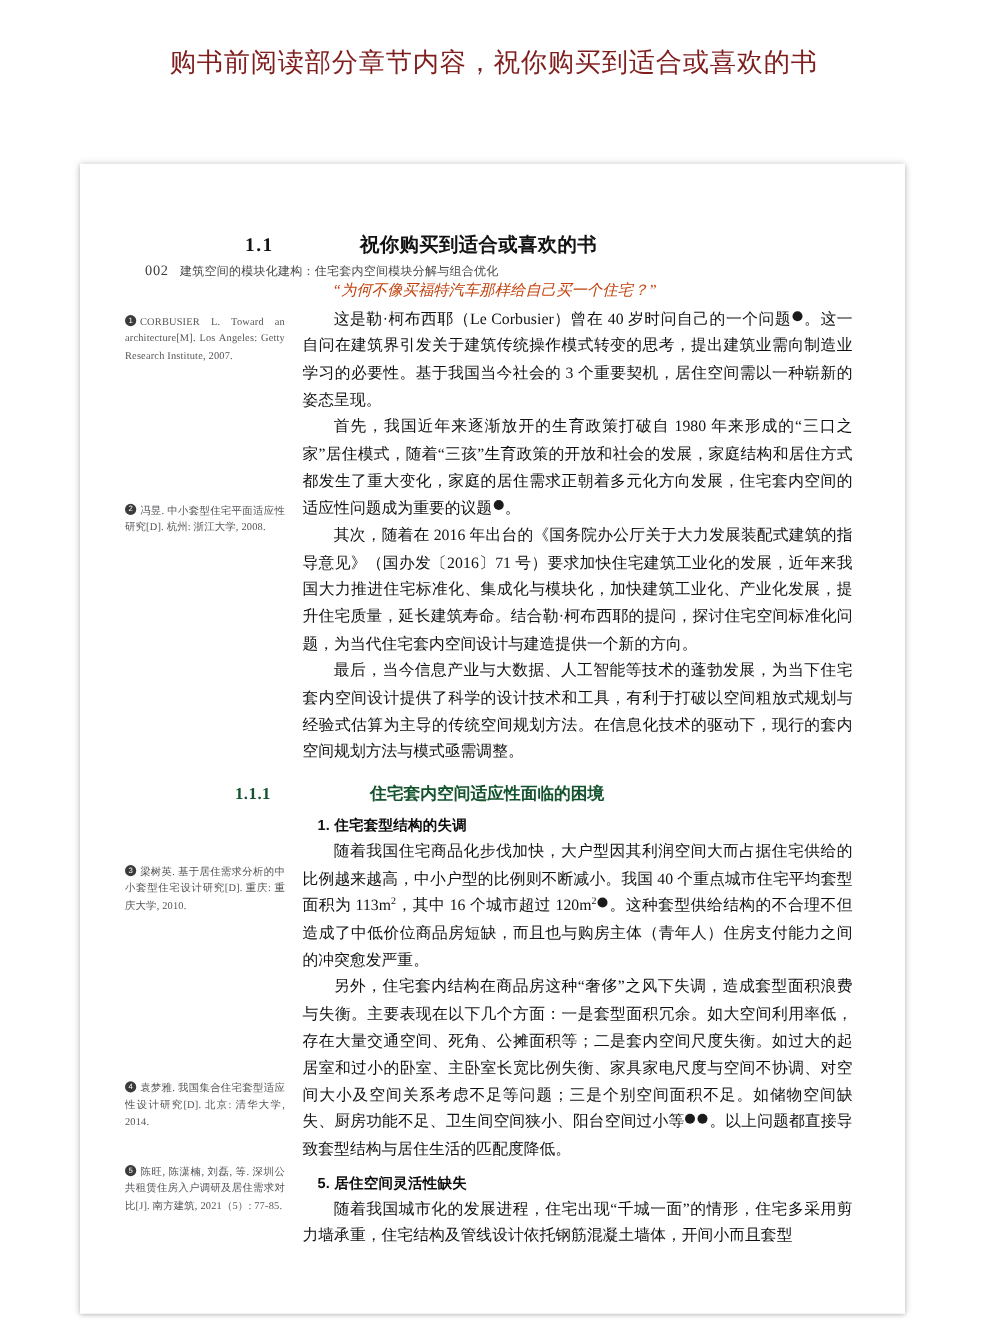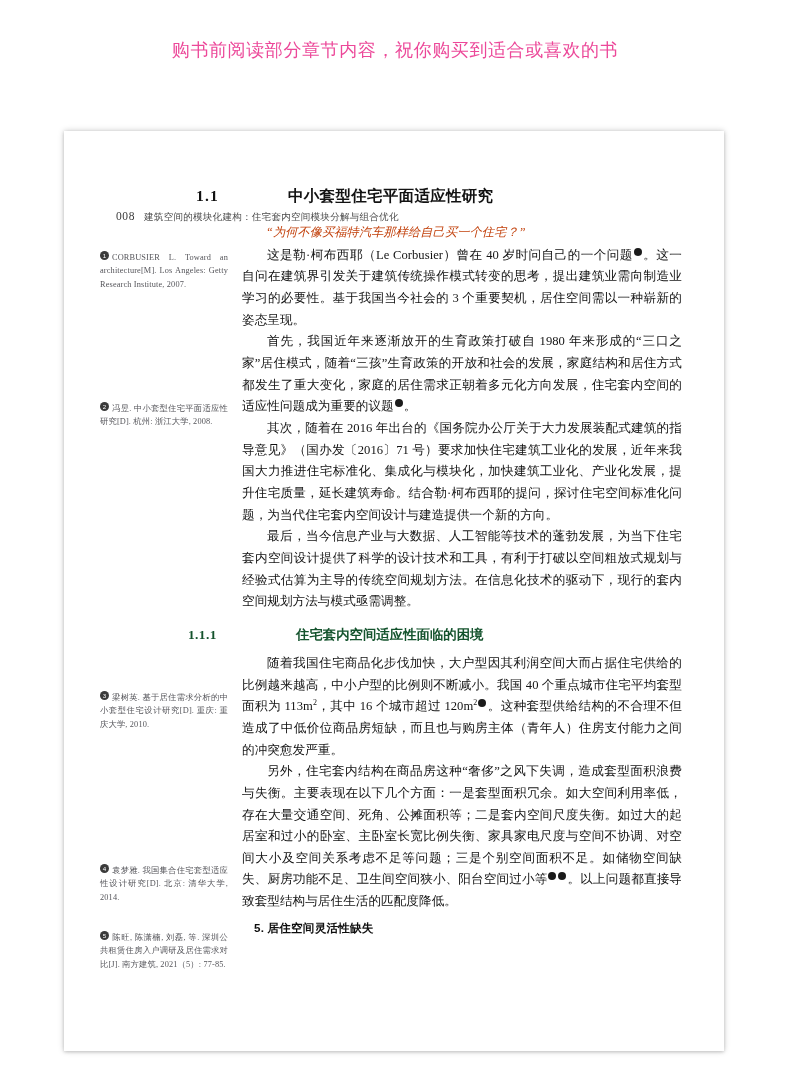--- a/index.html
+++ b/index.html
@@ -23,23 +23,23 @@
     left: 0;
     width: 790px;
     height: 100px;
     display: flex;
     align-items: center;
     justify-content: center;
     background: #ffffff;
   }
   .banner-text {
     font-family: "Liberation Sans", "DejaVu Sans", sans-serif;
-    font-size: 18px;
+    font-size: 21px;
     letter-spacing: 0.6px;
-    color: #ec4899;
+    color: #7f1d1d;
     white-space: nowrap;
   }
 
   
   .page-sheet {
     position: absolute;
     left: 64px;
     top: 131px;
     width: 660px;
     height: 920px;
@@ -203,54 +203,56 @@
 </head>
 <body>
 
 <div class="banner">
   <div class="banner-text">购书前阅读部分章节内容，祝你购买到适合或喜欢的书</div>
 </div>
 
 <div class="page-sheet">
 
   <div class="running-head">
-    <span class="rh-folio">008</span>
+    <span class="rh-folio">002</span>
     <span class="rh-title">建筑空间的模块化建构：住宅套内空间模块分解与组合优化</span>
   </div>
 
   <div class="body-area">
 
     <div class="margin-col">
         <div class="note" style="top: 0px;"><span class="marker">1</span>CORBUSIER L. Toward an architecture[M]. Los Angeles: Getty Research Institute, 2007.</div>
         <div class="note" style="top: 151px;"><span class="marker">2</span>冯昱. 中小套型住宅平面适应性研究[D]. 杭州: 浙江大学, 2008.</div>
         <div class="note" style="top: 440px;"><span class="marker">3</span>梁树英. 基于居住需求分析的中小套型住宅设计研究[D]. 重庆: 重庆大学, 2010.</div>
         <div class="note" style="top: 613px;"><span class="marker">4</span>袁梦雅. 我国集合住宅套型适应性设计研究[D]. 北京: 清华大学, 2014.</div>
         <div class="note" style="top: 680px;"><span class="marker">5</span>陈旺, 陈潇楠, 刘磊, 等. 深圳公共租赁住房入户调研及居住需求对比[J]. 南方建筑, 2021（5）: 77-85.</div>
       </div>
 
     <div class="text-col">
 
       <h2 class="section-title">
-        <span class="num">1.1</span><span>中小套型住宅平面适应性研究</span>
+        <span class="num">1.1</span><span>祝你购买到适合或喜欢的书</span>
       </h2>
 
       <p class="quote">“为何不像买福特汽车那样给自己买一个住宅？”</p>
 
       <div>
           <p class="para">这是勒·柯布西耶（Le Corbusier）曾在 40 岁时问自己的一个问题<sup class="fn">1</sup>。这一自问在建筑界引发关于建筑传统操作模式转变的思考，提出建筑业需向制造业学习的必要性。基于我国当今社会的 3 个重要契机，居住空间需以一种崭新的姿态呈现。</p>
           <p class="para">首先，我国近年来逐渐放开的生育政策打破自 1980 年来形成的“三口之家”居住模式，随着“三孩”生育政策的开放和社会的发展，家庭结构和居住方式都发生了重大变化，家庭的居住需求正朝着多元化方向发展，住宅套内空间的适应性问题成为重要的议题<sup class="fn">2</sup>。</p>
           <p class="para">其次，随着在 2016 年出台的《国务院办公厅关于大力发展装配式建筑的指导意见》（国办发〔2016〕71 号）要求加快住宅建筑工业化的发展，近年来我国大力推进住宅标准化、集成化与模块化，加快建筑工业化、产业化发展，提升住宅质量，延长建筑寿命。结合勒·柯布西耶的提问，探讨住宅空间标准化问题，为当代住宅套内空间设计与建造提供一个新的方向。</p>
           <p class="para">最后，当今信息产业与大数据、人工智能等技术的蓬勃发展，为当下住宅套内空间设计提供了科学的设计技术和工具，有利于打破以空间粗放式规划与经验式估算为主导的传统空间规划方法。在信息化技术的驱动下，现行的套内空间规划方法与模式亟需调整。</p>
         </div>
 
       <h3 class="sub-title">
         <span class="num">1.1.1</span><span>住宅套内空间适应性面临的困境</span>
       </h3>
 
       <div>
+          <h4 class="item-title">1. 住宅套型结构的失调</h4>
           <p class="para">随着我国住宅商品化步伐加快，大户型因其利润空间大而占据住宅供给的比例越来越高，中小户型的比例则不断减小。我国 40 个重点城市住宅平均套型面积为 113m<sup class="unit">2</sup>，其中 16 个城市超过 120m<sup class="unit">2</sup><sup class="fn">3</sup>。这种套型供给结构的不合理不但造成了中低价位商品房短缺，而且也与购房主体（青年人）住房支付能力之间的冲突愈发严重。</p>
           <p class="para">另外，住宅套内结构在商品房这种“奢侈”之风下失调，造成套型面积浪费与失衡。主要表现在以下几个方面：一是套型面积冗余。如大空间利用率低，存在大量交通空间、死角、公摊面积等；二是套内空间尺度失衡。如过大的起居室和过小的卧室、主卧室长宽比例失衡、家具家电尺度与空间不协调、对空间大小及空间关系考虑不足等问题；三是个别空间面积不足。如储物空间缺失、厨房功能不足、卫生间空间狭小、阳台空间过小等<sup class="fn">4</sup><sup class="fn">5</sup>。以上问题都直接导致套型结构与居住生活的匹配度降低。</p>
           <h4 class="item-title">5. 居住空间灵活性缺失</h4>
+          <p class="para">随着我国城市化的发展进程，住宅出现“千城一面”的情形，住宅多采用剪力墙承重，住宅结构及管线设计依托钢筋混凝土墙体，开间小而且套型</p>
         </div>
 
     </div>
   </div>
 </div>
 
 </body></html>

